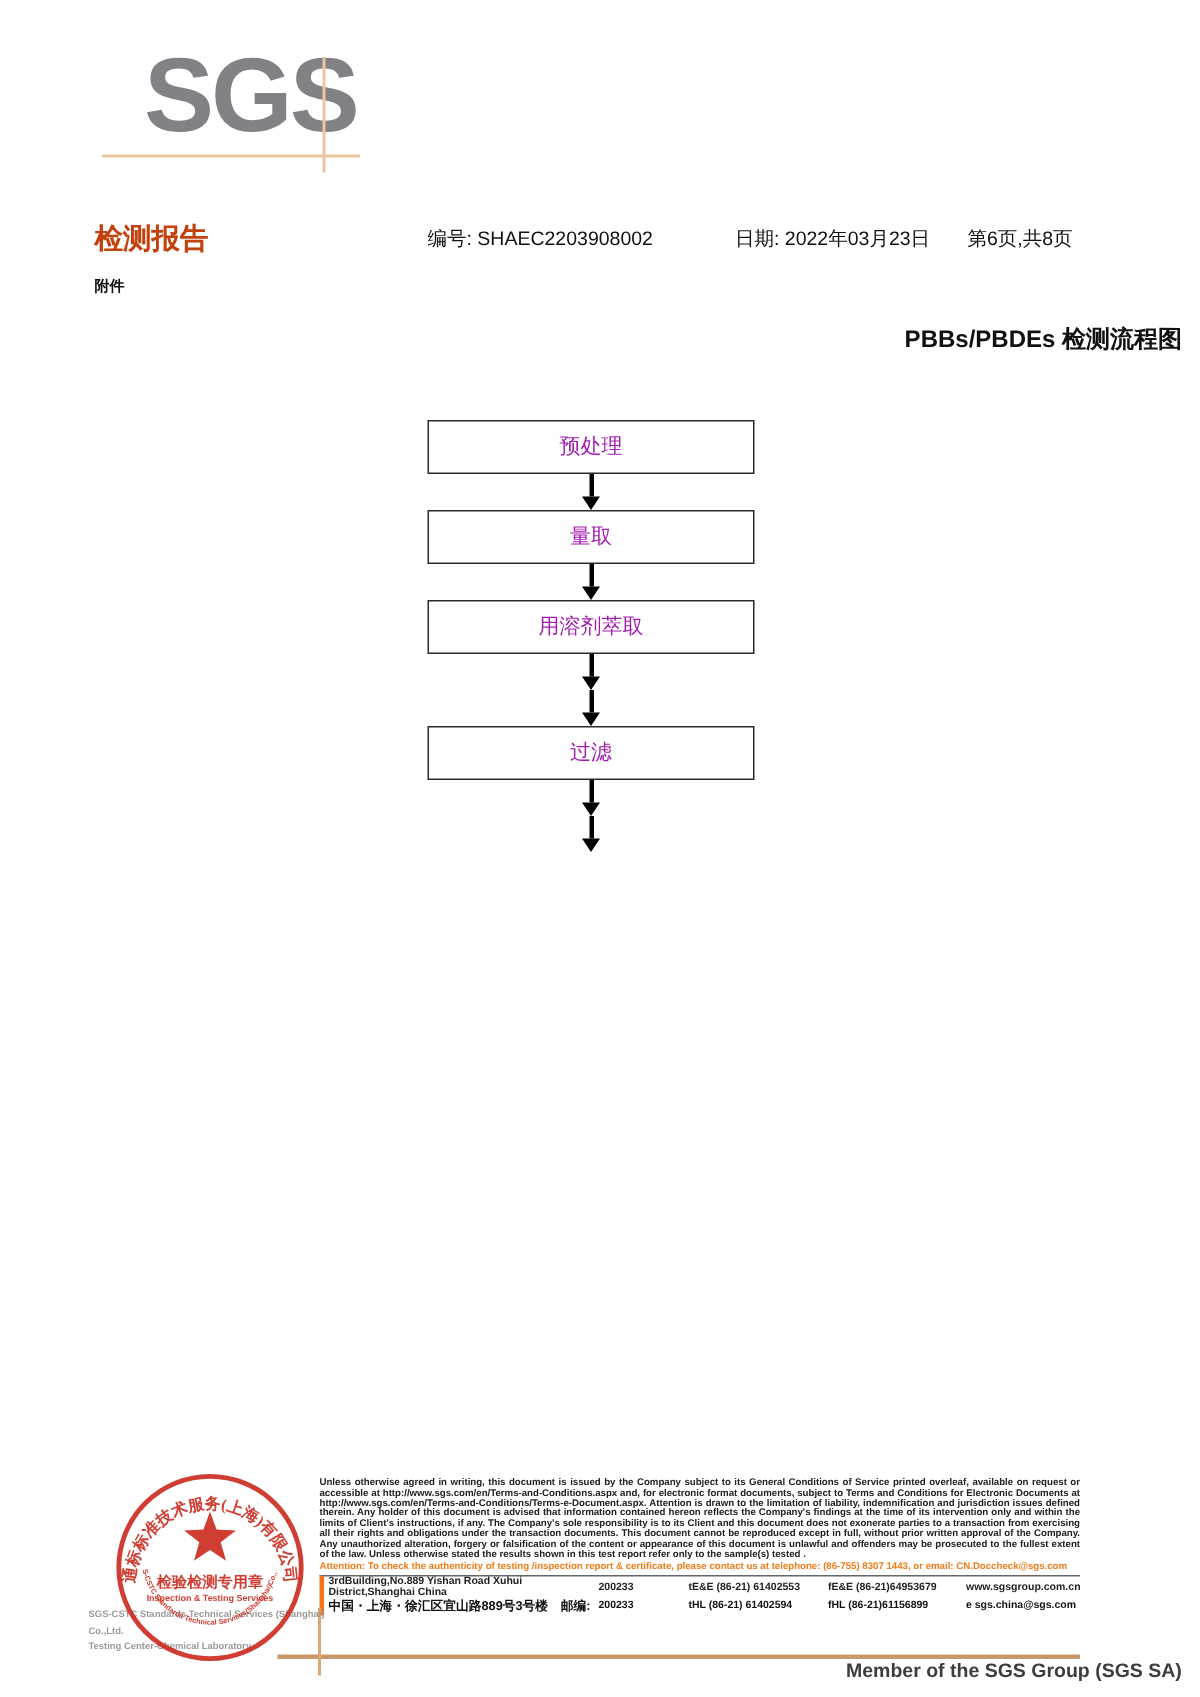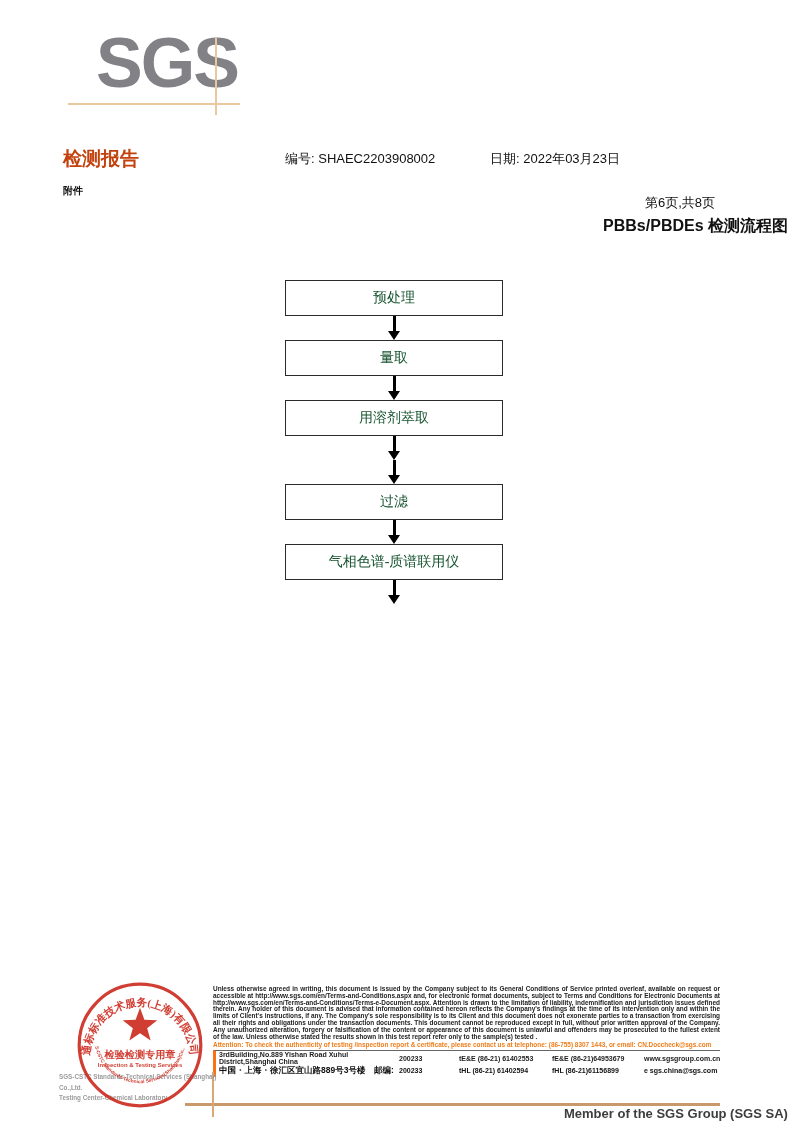--- a/index.html
+++ b/index.html
@@ -12,31 +12,31 @@
     letter-spacing:-2px; color:#828186; font-family:"Liberation Sans", sans-serif; line-height:1; }
   .logo-hline { position:absolute; left:68px; top:103px; width:172px; height:2px; background:#e9c89e; }
   .logo-vline { position:absolute; left:215px; top:38px; width:2px; height:77px; background:#e9c89e; }
 
   
   .report-title { position:absolute; left:63px; top:146px; font-size:19px; font-weight:bold; color:#c2410c;
     font-family:"Liberation Serif", serif; }
   .hdr-item { position:absolute; top:150px; font-size:13px; color:#111; }
   .hdr-no   { left:285px; }
   .hdr-date { left:490px; }
-  .hdr-page { left:645px;margin-top:44px; }
+  .hdr-page { left:645px; }
   .attachment { position:absolute; left:63px; top:184px; font-size:10px; font-weight:bold; color:#111;
     font-family:"Liberation Serif", serif; }
 
   
   .flow-title { position:absolute; left:0; right:12px; top:216px; text-align:right;
     font-size:16px; font-weight:bold; color:#111; }
   .flow { position:absolute; left:285px; top:280px; width:218px; }
   .flow-box { width:218px; height:36px; border:1px solid #2b2b2b; background:#fff;
     display:flex; align-items:center; justify-content:center;
-    font-family:"Liberation Serif", serif; font-size:14px; color:#14532d; }
+    font-family:"Liberation Serif", serif; font-size:14px; color:#a21caf; }
   .flow-arrow { height:24px; width:218px; display:flex; flex-direction:column; align-items:center; }
   .flow-arrow .shaft { width:3px; flex:1 1 auto; background:#000; }
   .flow-arrow .head { width:0; height:0; border-left:6px solid transparent;
     border-right:6px solid transparent; border-top:9px solid #000; }
 
   
   .company-gray { position:absolute; left:59px; top:1072px; width:170px; z-index:1;
     font-size:6.3px; line-height:1.7; color:#9b9b9b; font-weight:bold; }
   .stamp { position:absolute; left:76px; top:981px; width:128px; height:128px; z-index:2; opacity:.9; }
 
@@ -88,21 +88,20 @@
       </div>
     <div class="flow-arrow">
         <div class="shaft"></div>
         <div class="head"></div>
       </div>
     <div class="flow-box">过滤</div>
     <div class="flow-arrow">
         <div class="shaft"></div>
         <div class="head"></div>
       </div>
-    <div class="flow-box">气相色谱-质谱联用仪</div>
     <div class="flow-arrow">
         <div class="shaft"></div>
         <div class="head"></div>
       </div>
   </div>
 
   <div class="company-gray">
     <div>SGS-CSTC Standards Technical Services (Shanghai) Co.,Ltd.</div>
     <div>Testing Center-Chemical Laboratory</div>
   </div>

